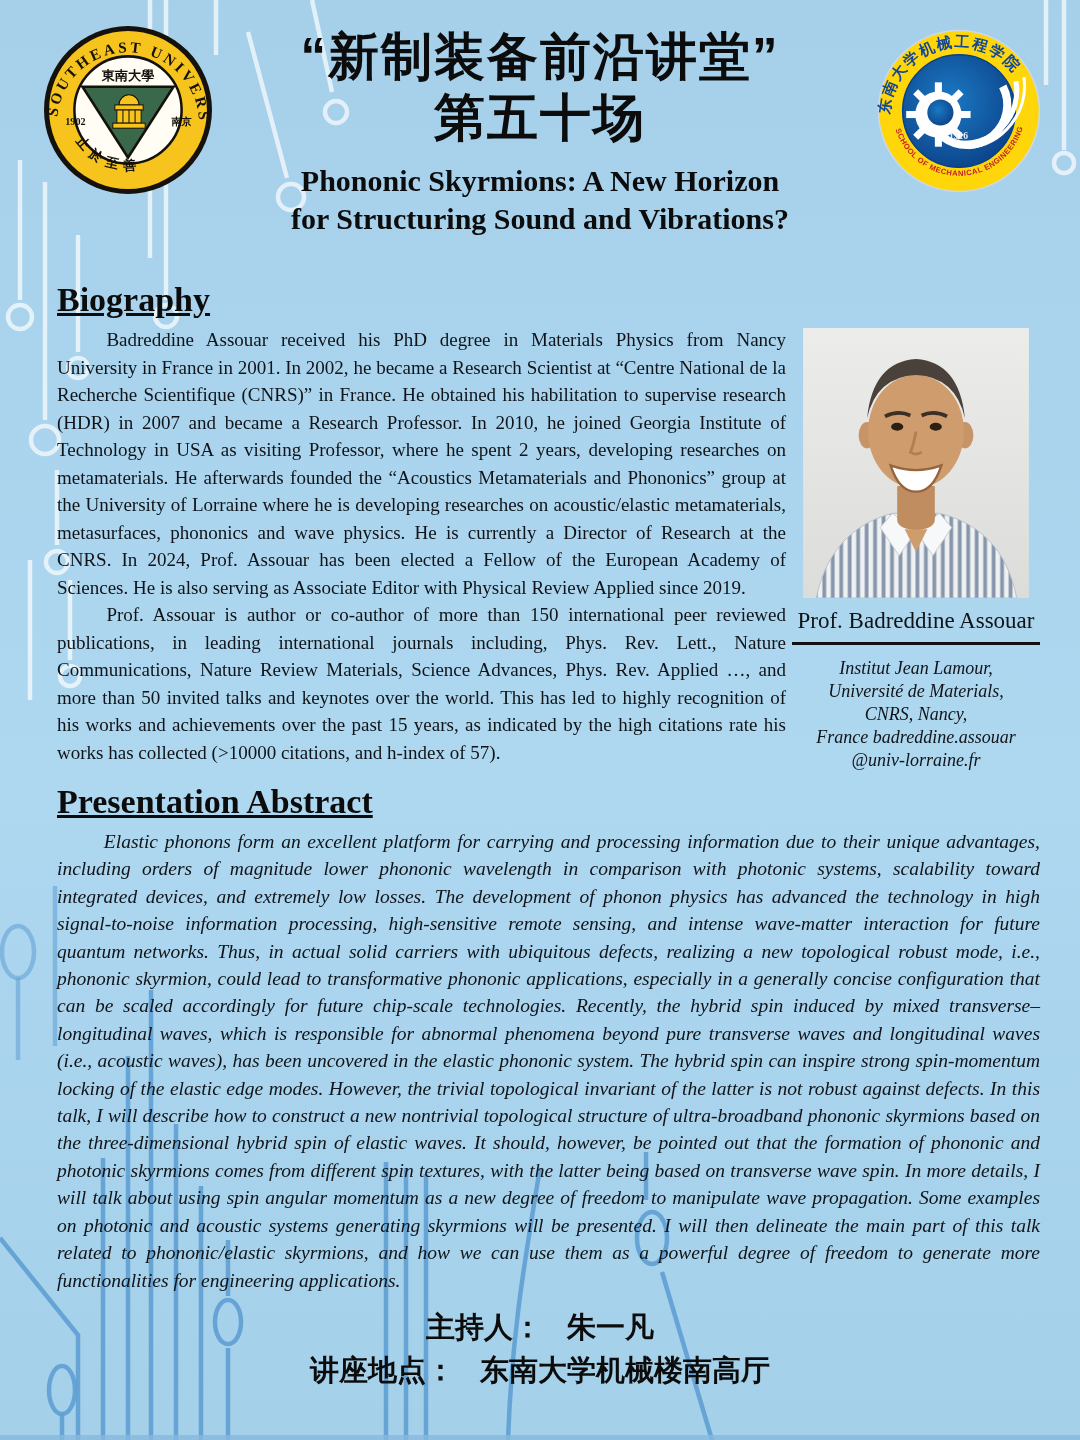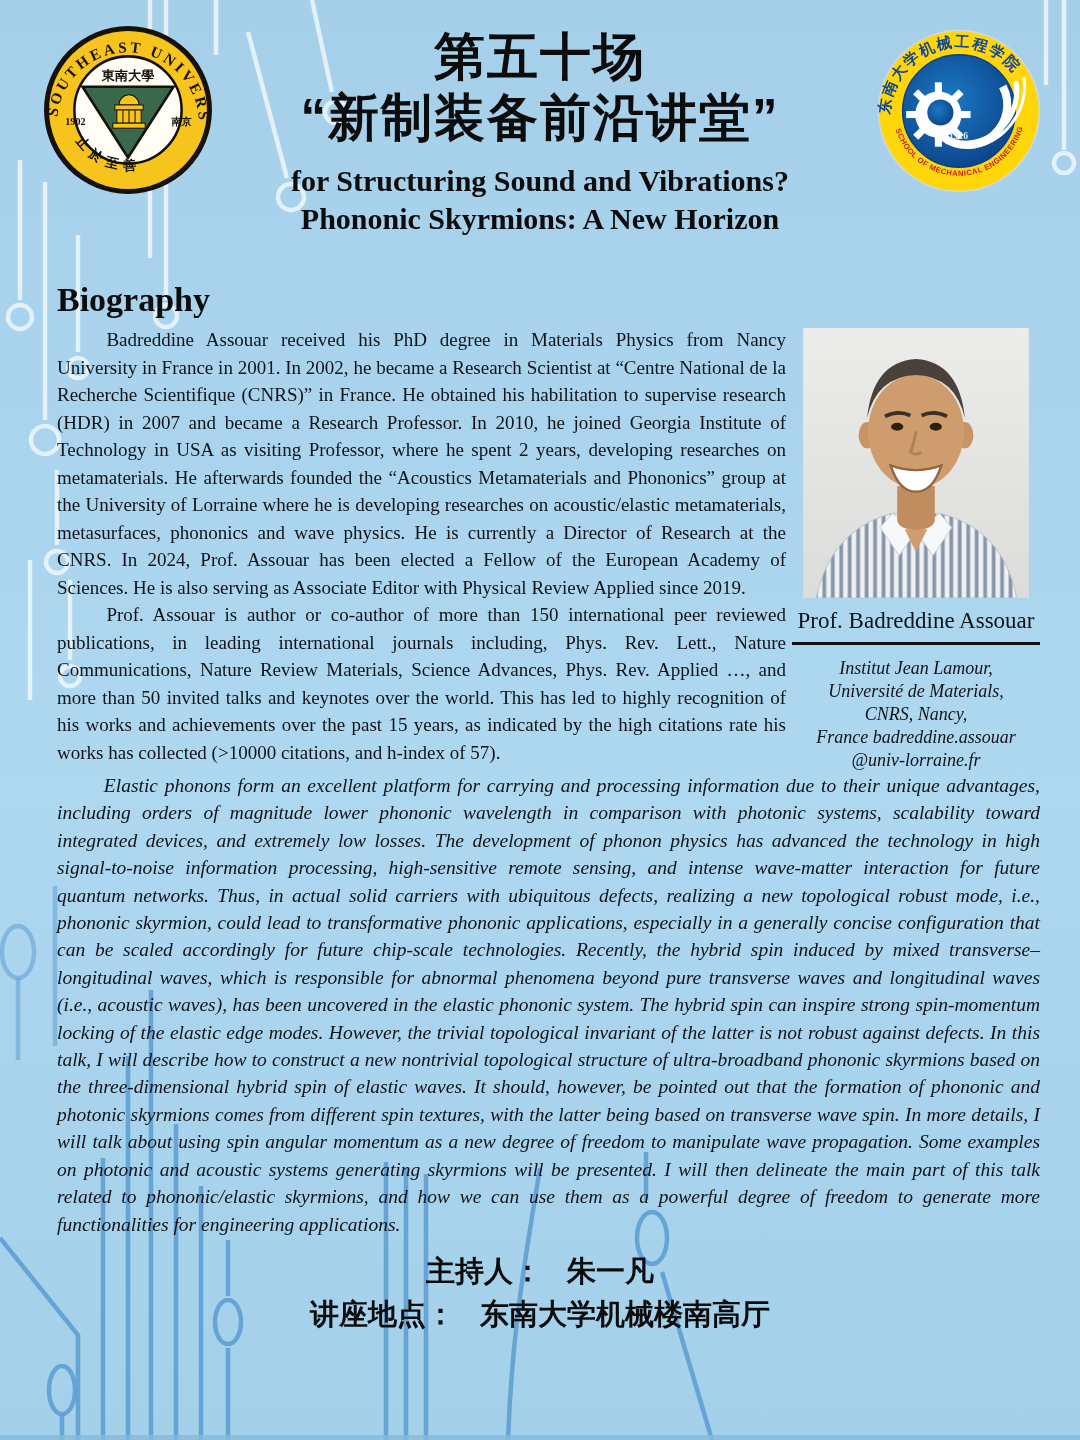--- a/index.html
+++ b/index.html
@@ -22,21 +22,21 @@
   .cn-title{
     text-align:center;font-family:"Liberation Sans", sans-serif;
     font-weight:900;font-size:51px;line-height:61px;letter-spacing:2px;color:#0c0c0c;
   }
   .en-title{
     text-align:center;font-weight:bold;font-size:30px;line-height:38px;margin-top:14px;color:#0c0c0c;
   }
 
   
   .sec-heading{
-    font-weight:bold;font-size:34px;line-height:40px;margin:10px 0 6px 57px;color:#0c0c0c;
+    font-weight:bold;font-size:34px;line-height:40px;margin:10px 0 6px 57px;color:#0c0c0c;text-decoration:underline;
   }
 
   
   .bio-row{display:flex;align-items:flex-start;padding:0 38px 0 57px;gap:4px;}
   .bio-text{flex:1;font-size:19px;line-height:27.5px;text-align:justify;}
   .bio-text p{margin:0;text-indent:2.6em;}
   .speaker-card{width:252px;flex:0 0 252px;text-align:center;}
   .photo-frame{width:238px;height:270px;margin:2px auto 0 auto;display:block;}
   .speaker-name{font-weight:normal;font-size:23px;line-height:28px;margin-top:9px;white-space:nowrap;}
   .name-rule{border:0;border-top:3px solid #111;width:248px;margin:7px auto 12px auto;}
@@ -179,26 +179,26 @@
             <circle cx="64" cy="84" r="13" fill="url(#smeGrad)"></circle>
             <path d="M66,108 A40,40 0 0 0 126,58" stroke="#ffffff" stroke-width="8" fill="none"></path>
             <path d="M80,114 A52,52 0 0 0 139,53" stroke="#ffffff" stroke-width="5" fill="none"></path>
             <path d="M92,119 A62,62 0 0 0 147,49" stroke="#ffffff" stroke-width="3" fill="none"></path>
           </g>
           <text x="82" y="110" text-anchor="middle" font-size="9.5" font-weight="bold" fill="#e9f0f8">1916</text>
         </svg>
       </div>
 
       <div class="cn-title">
+        <div>“新制装备前沿讲堂”</div>
         <div>第五十场</div>
-        <div>“新制装备前沿讲堂”</div>
       </div>
       <div class="en-title">
+        <div>Phononic Skyrmions: A New Horizon</div>
         <div>for Structuring Sound and Vibrations?</div>
-        <div>Phononic Skyrmions: A New Horizon</div>
       </div>
     </div>
 
     <div class="sec-heading">Biography</div>
 
     <div class="bio-row">
       <div class="bio-text">
         <p>Badreddine Assouar received his PhD degree in Materials Physics from Nancy University in France in 2001. In 2002, he became a Research Scientist at “Centre National de la Recherche Scientifique (CNRS)” in France. He obtained his habilitation to supervise research (HDR) in 2007 and became a Research Professor. In 2010, he joined Georgia Institute of Technology in USA as visiting Professor, where he spent 2 years, developing researches on metamaterials. He afterwards founded the “Acoustics Metamaterials and Phononics” group at the University of Lorraine where he is developing researches on acoustic/elastic metamaterials, metasurfaces, phononics and wave physics. He is currently a Director of Research at the CNRS. In 2024, Prof. Assouar has been elected a Fellow of the European Academy of Sciences. He is also serving as Associate Editor with Physical Review Applied since 2019.</p>
         <p>Prof. Assouar is author or co-author of more than 150 international peer reviewed publications, in leading international journals including, Phys. Rev. Lett., Nature Communications, Nature Review Materials, Science Advances, Phys. Rev. Applied …, and more than 50 invited talks and keynotes over the world. This has led to highly recognition of his works and achievements over the past 15 years, as indicated by the high citations rate his works has collected (&gt;10000 citations, and h-index of 57).</p>
       </div>
@@ -237,20 +237,21 @@
         <div class="affiliation">
           <div>Institut Jean Lamour,</div>
           <div>Université de Materials,</div>
           <div>CNRS, Nancy,</div>
           <div>France badreddine.assouar</div>
           <div>@univ-lorraine.fr</div>
         </div>
       </aside>
     </div>
 
+    <div class="sec-heading">Presentation Abstract</div>
     <div class="abstract-text">
       <p>Elastic phonons form an excellent platform for carrying and processing information due to their unique advantages, including orders of magnitude lower phononic wavelength in comparison with photonic systems, scalability toward integrated devices, and extremely low losses. The development of phonon physics has advanced the technology in high signal-to-noise information processing, high-sensitive remote sensing, and intense wave-matter interaction for future quantum networks. Thus, in actual solid carriers with ubiquitous defects, realizing a new topological robust mode, i.e., phononic skyrmion, could lead to transformative phononic applications, especially in a generally concise configuration that can be scaled accordingly for future chip-scale technologies. Recently, the hybrid spin induced by mixed transverse–longitudinal waves, which is responsible for abnormal phenomena beyond pure transverse waves and longitudinal waves (i.e., acoustic waves), has been uncovered in the elastic phononic system. The hybrid spin can inspire strong spin-momentum locking of the elastic edge modes. However, the trivial topological invariant of the latter is not robust against defects. In this talk, I will describe how to construct a new nontrivial topological structure of ultra-broadband phononic skyrmions based on the three-dimensional hybrid spin of elastic waves. It should, however, be pointed out that the formation of phononic and photonic skyrmions comes from different spin textures, with the latter being based on transverse wave spin. In more details, I will talk about using spin angular momentum as a new degree of freedom to manipulate wave propagation. Some examples on photonic and acoustic systems generating skyrmions will be presented. I will then delineate the main part of this talk related to phononic/elastic skyrmions, and how we can use them as a powerful degree of freedom to generate more functionalities for engineering applications.</p>
     </div>
 
     <div class="footer">
       <div class="footer-row">
         <span class="label">主持人：</span><span>朱一凡</span>
       </div>
       <div class="footer-row">
         <span class="label">讲座地点：</span><span>东南大学机械楼南高厅</span>

